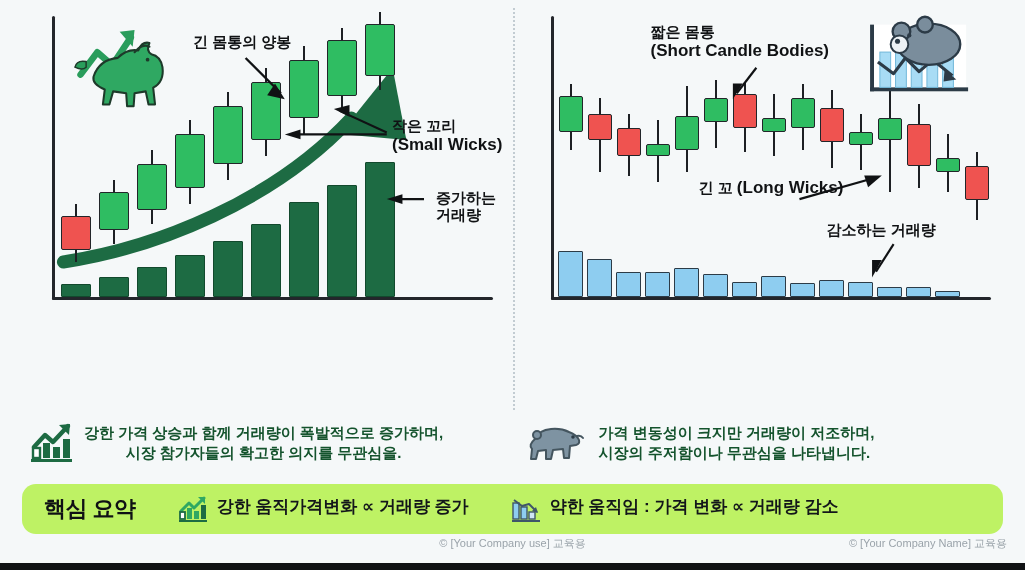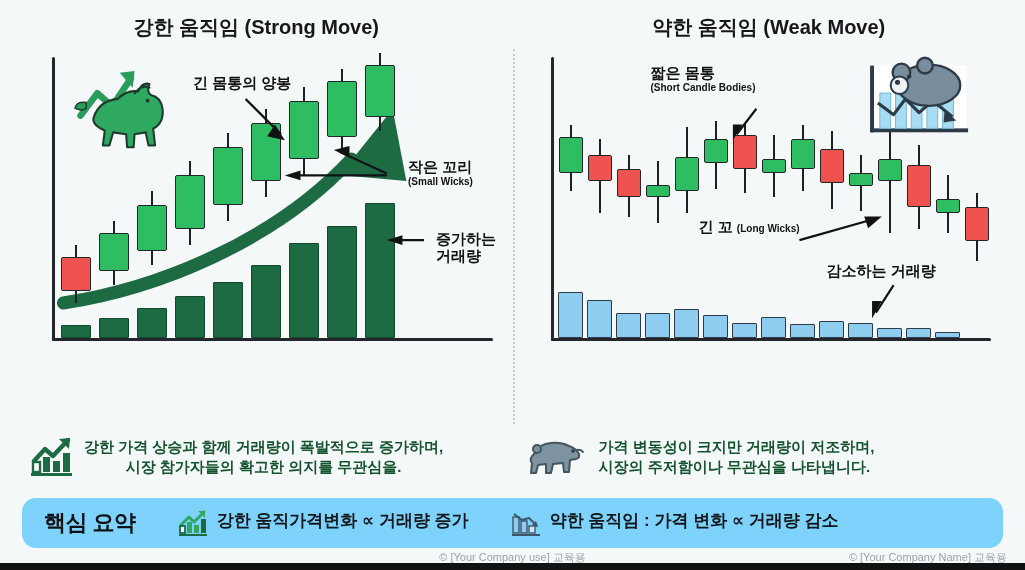--- a/index.html
+++ b/index.html
@@ -81,68 +81,64 @@
   .trend{position:absolute;left:0;top:0;width:100%;height:100%;pointer-events:none;}
   
   .ann{
     position:absolute;
     font-size:15px;
     font-weight:bold;
     color:#101214;
     line-height:1.12;
     white-space:nowrap;
   }
-  .ann .en{font-size:10px;font-weight:bold;}
+  .ann .en{font-size:17px;font-weight:bold;}
   .ann.center{text-align:left;}
   
   .caption{
     position:absolute;
     left:14px;right:14px;bottom:6px;
     display:flex;align-items:center;gap:10px;
     height:62px;
   }
   .caption-txt{
     font-size:15px;font-weight:bold;line-height:1.35;color:#14532d;
   }
   .caption.right .caption-txt{margin-left:2px;}
   
   .summary{
     margin:4px 22px 0 22px;
-    background:#7dd3fc;
+    background:#bef264;
     border-radius:14px;
     height:50px;
     display:flex;align-items:center;
     padding:0 22px;
     box-sizing:border-box;
     gap:14px;
   }
   .summary-title{font-size:22px;font-weight:bold;color:#0f1114;letter-spacing:-0.5px;}
   .summary-item{display:flex;gap:9px;}
   .summary-text{font-size:17px;font-weight:bold;color:#13161a;}
   .sp{flex:0 0 14px;}
   
   .footer{
-    height:22px;
+    height:36px;
     position:relative;
     font-size:11px;color:#9aa3aa;
   }
   .footer .c1{position:absolute;left:50%;transform:translateX(-50%);top:2px;}
   .footer .c2{position:absolute;right:18px;top:2px;}
   .botbar{position:absolute;left:0;right:0;bottom:0;height:7px;background:#101214;}
 </style>
 </head>
 <body>
 
 <div class="page">
 
 
-  <div class="sub-row">
-    <div class="sub">강한 움직임 (Strong Move)</div>
-    <div class="sub">약한 움직임 (Weak Move)</div>
-  </div>
 
   <div class="panels">
     <div class="divider"></div>
 
     <div class="panel">
       <div class="plot">
         <div class="axis-v"></div>
         <div class="axis-h"></div>
 
         <svg class="trend" viewBox="0 0 480 290" style="z-index:3">
@@ -209,21 +205,21 @@
         </div>
 
         <div class="ann" style="left:165px;top:24px;z-index:4">
           <span>긴 몸통의 양봉</span>
         </div>
         <svg class="trend" viewBox="0 0 480 290" style="z-index:4">
           <path d="M222 46 L258 82" stroke="#101214" stroke-width="2.4" fill="none"></path>
           <path d="M252 72 L262 88 L244 84 Z" fill="#101214"></path>
         </svg>
 
-        <div class="ann center" style="left:380px;top:108px;z-index:4">
+        <div class="ann center" style="left:364px;top:108px;z-index:4">
           <div>작은 꼬리</div>
           <div class="en">(Small Wicks)</div>
         </div>
         <svg class="trend" viewBox="0 0 480 290" style="z-index:4">
           <path d="M366 122 L318 100" stroke="#101214" stroke-width="2.2" fill="none"></path>
           <path d="M328 106 L312 98 L328 94 Z" fill="#101214"></path>
           <path d="M366 124 L268 124" stroke="#101214" stroke-width="2.2" fill="none"></path>
           <path d="M278 119 L262 124 L278 129 Z" fill="#101214"></path>
         </svg>
 

